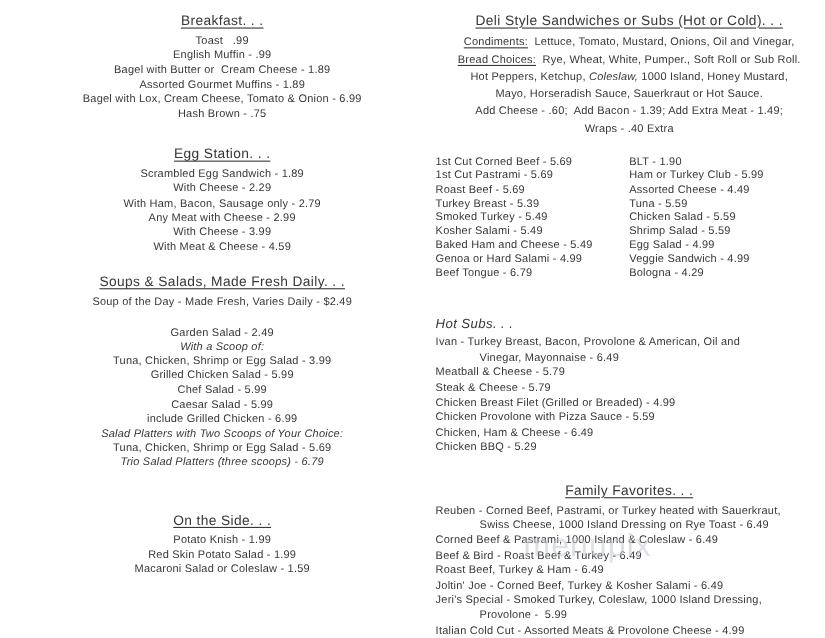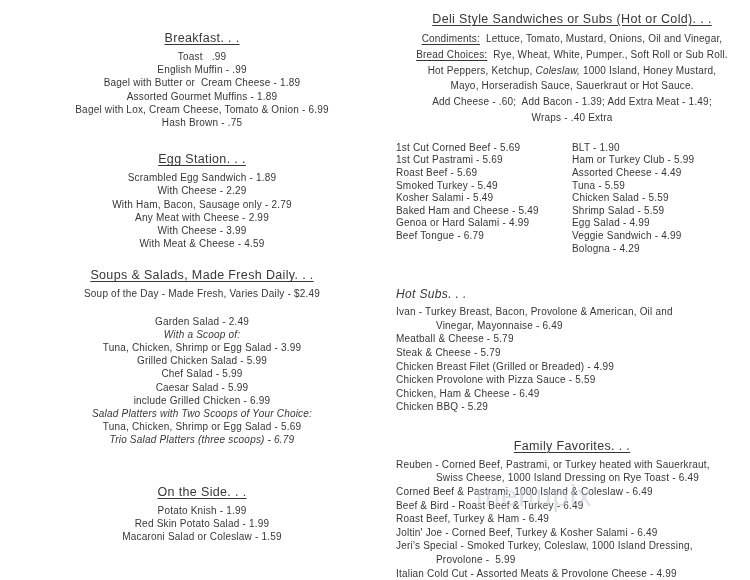--- a/index.html
+++ b/index.html
@@ -5,21 +5,21 @@
   html,body{margin:0;padding:0;background:#ffffff;}
   .sheet{
     position:relative;
     width:750px;height:580px;
     background:#ffffff;
     color:#373737;
     font-family:"Liberation Sans","DejaVu Sans",sans-serif;
     overflow:hidden;
     display:flex;
   }
-  .col-left{width:380px;margin-left:12px;padding-top:30px;text-align:center;}
+  .col-left{width:380px;margin-left:12px;padding-top:11px;text-align:center;}
   .col-right{width:352px;padding-top:11px;padding-left:4px;padding-right:2px;text-align:left;}
   .h{
     font-size:12.5px;line-height:17px;letter-spacing:.35px;
     text-decoration:underline;text-underline-offset:2px;text-decoration-thickness:1px;
     margin-bottom:3px;
   }
   .h.noul{text-decoration:none;}
   .h.center{text-align:center;}
   .it{font-style:italic;}
   .ul{text-decoration:underline;text-underline-offset:2px;text-decoration-thickness:1px;}
@@ -120,20 +120,21 @@
           <div class="line"><span>Hot Peppers, Ketchup, </span><span class="it">Coleslaw,</span><span> 1000 Island, Honey Mustard,</span></div>
           <div class="line">Mayo, Horseradish Sauce, Sauerkraut or Hot Sauce.</div>
           <div class="line">Add Cheese - .60;  Add Bacon - 1.39; Add Extra Meat - 1.49;</div>
           <div class="line">Wraps - .40 Extra</div>
         </div>
       <div class="deli-cols">
         <div class="subcol c1">
             <div class="line">1st Cut Corned Beef - 5.69</div>
             <div class="line">1st Cut Pastrami - 5.69</div>
             <div class="line">Roast Beef - 5.69</div>
+            <div class="line">Turkey Breast - 5.39</div>
             <div class="line">Smoked Turkey - 5.49</div>
             <div class="line">Kosher Salami - 5.49</div>
             <div class="line">Baked Ham and Cheese - 5.49</div>
             <div class="line">Genoa or Hard Salami - 4.99</div>
             <div class="line">Beef Tongue - 6.79</div>
           </div>
         <div class="subcol c2">
             <div class="line">BLT - 1.90</div>
             <div class="line">Ham or Turkey Club - 5.99</div>
             <div class="line">Assorted Cheese - 4.49</div>

